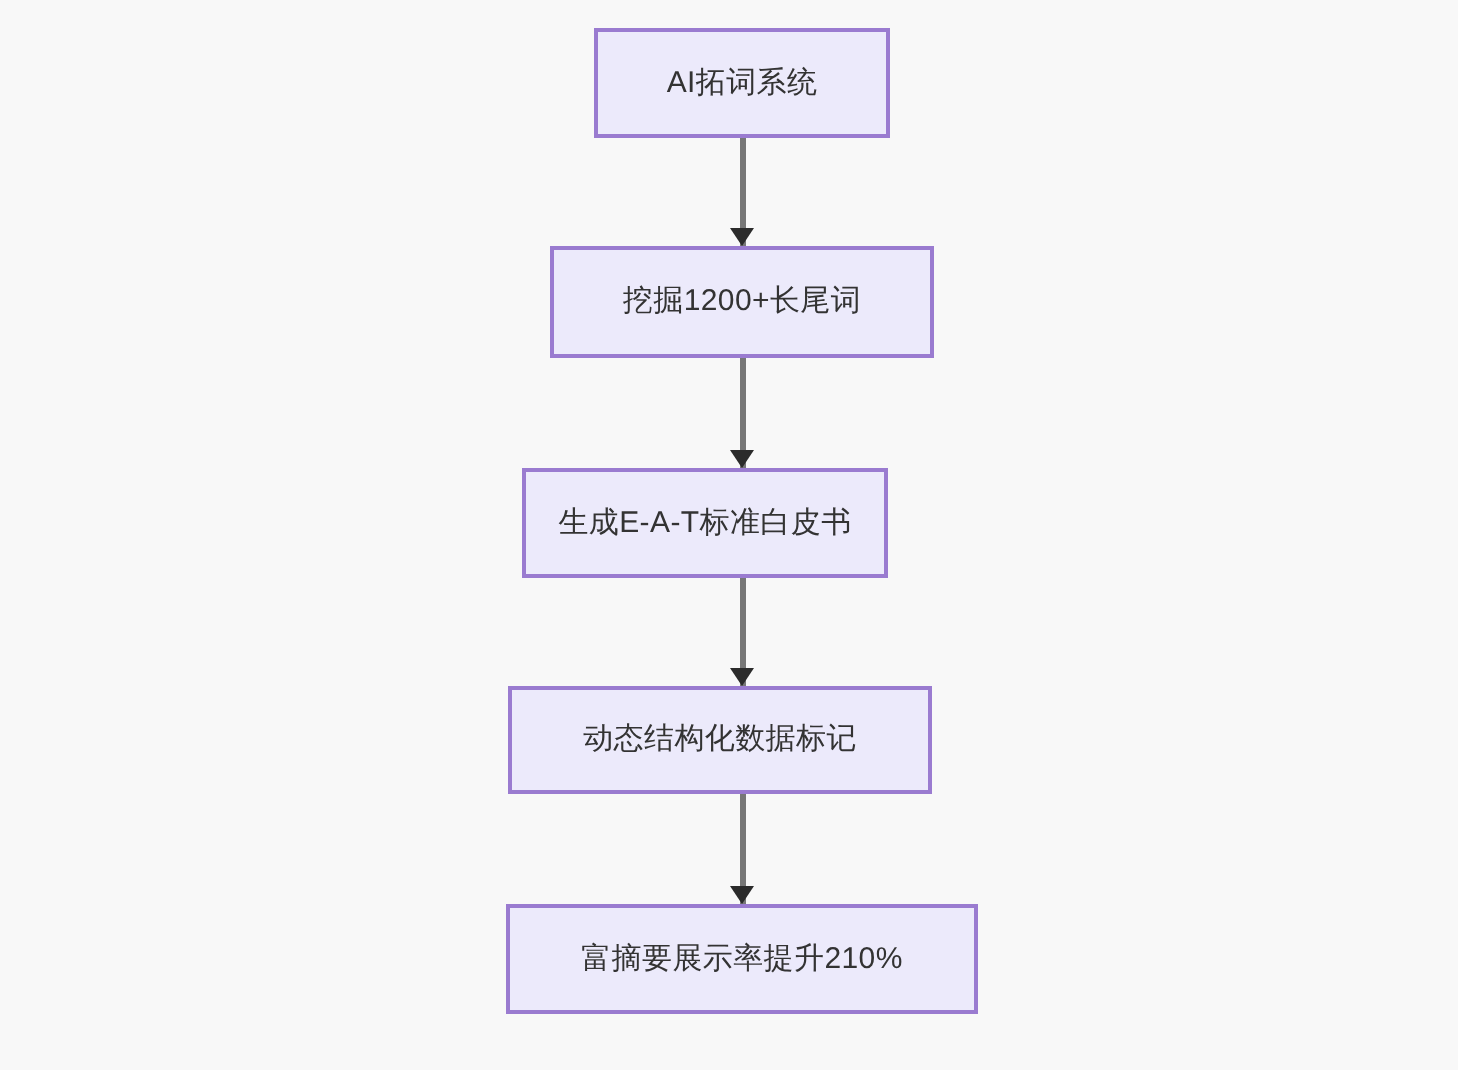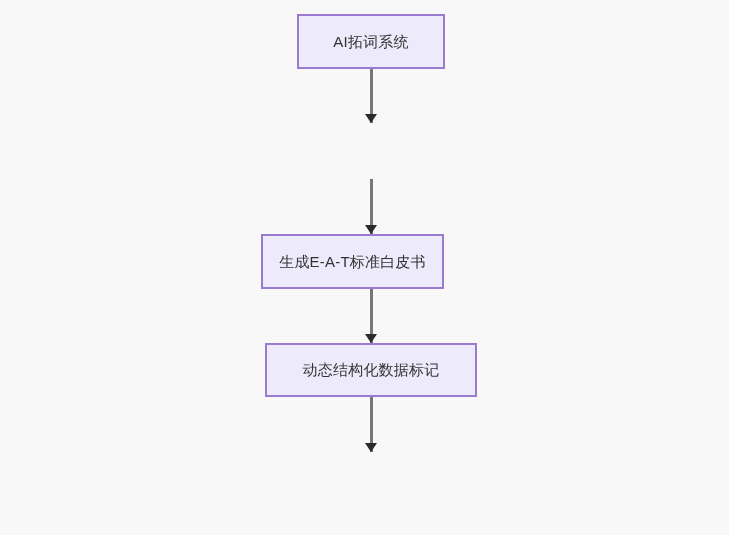--- a/index.html
+++ b/index.html
@@ -61,38 +61,44 @@
 
   <div class="node" id="node-1" style="left: 297px; top: 14px; width: 148px; height: 55px; background: rgb(236, 234, 251); border-color: rgb(154, 123, 208); color: rgb(51, 51, 51);">
     <span>AI拓词系统</span>
   </div>
 
   <div class="connector" id="edge-1-2" style="left: 371px; top: 69px;">
     <div class="line" style="height: 54px; background: rgb(119, 119, 119);"></div>
     <div class="head" style="top: 45px; border-top-color: rgb(43, 43, 43);"></div>
   </div>
 
+  <div class="node" id="node-2" style="left: 275px; top: 123px; width: 192px; height: 56px; background: rgb(236, 234, 251); border-color: rgb(154, 123, 208); color: rgb(51, 51, 51);">
+    <span>挖掘1200+长尾词</span>
+  </div>
 
   <div class="connector" id="edge-2-3" style="left: 371px; top: 179px;">
     <div class="line" style="height: 55px; background: rgb(119, 119, 119);"></div>
     <div class="head" style="top: 46px; border-top-color: rgb(43, 43, 43);"></div>
   </div>
 
   <div class="node" id="node-3" style="left: 261px; top: 234px; width: 183px; height: 55px; background: rgb(236, 234, 251); border-color: rgb(154, 123, 208); color: rgb(51, 51, 51);">
     <span>生成E-A-T标准白皮书</span>
   </div>
 
   <div class="connector" id="edge-3-4" style="left: 371px; top: 289px;">
     <div class="line" style="height: 54px; background: rgb(119, 119, 119);"></div>
     <div class="head" style="top: 45px; border-top-color: rgb(43, 43, 43);"></div>
   </div>
 
-  <div class="node" id="node-4" style="left: 265px; top: 343px; width: 212px; height: 54px; background: rgb(236, 234, 251); border-color: rgb(154, 123, 208); color: rgb(51, 51, 51); font-family: Liberation Serif, serif;">
+  <div class="node" id="node-4" style="left: 254px; top: 343px; width: 212px; height: 54px; background: rgb(236, 234, 251); border-color: rgb(154, 123, 208); color: rgb(51, 51, 51); font-family: Liberation Serif, serif;">
     <span>动态结构化数据标记</span>
   </div>
 
   <div class="connector" id="edge-4-5" style="left: 371px; top: 397px;">
     <div class="line" style="height: 55px; background: rgb(119, 119, 119);"></div>
     <div class="head" style="top: 46px; border-top-color: rgb(43, 43, 43);"></div>
   </div>
 
+  <div class="node" id="node-5" style="left: 253px; top: 452px; width: 236px; height: 55px; background: rgb(236, 234, 251); border-color: rgb(154, 123, 208); color: rgb(51, 51, 51);">
+    <span>富摘要展示率提升210%</span>
+  </div>
 
 </div>
 
 </body></html>

